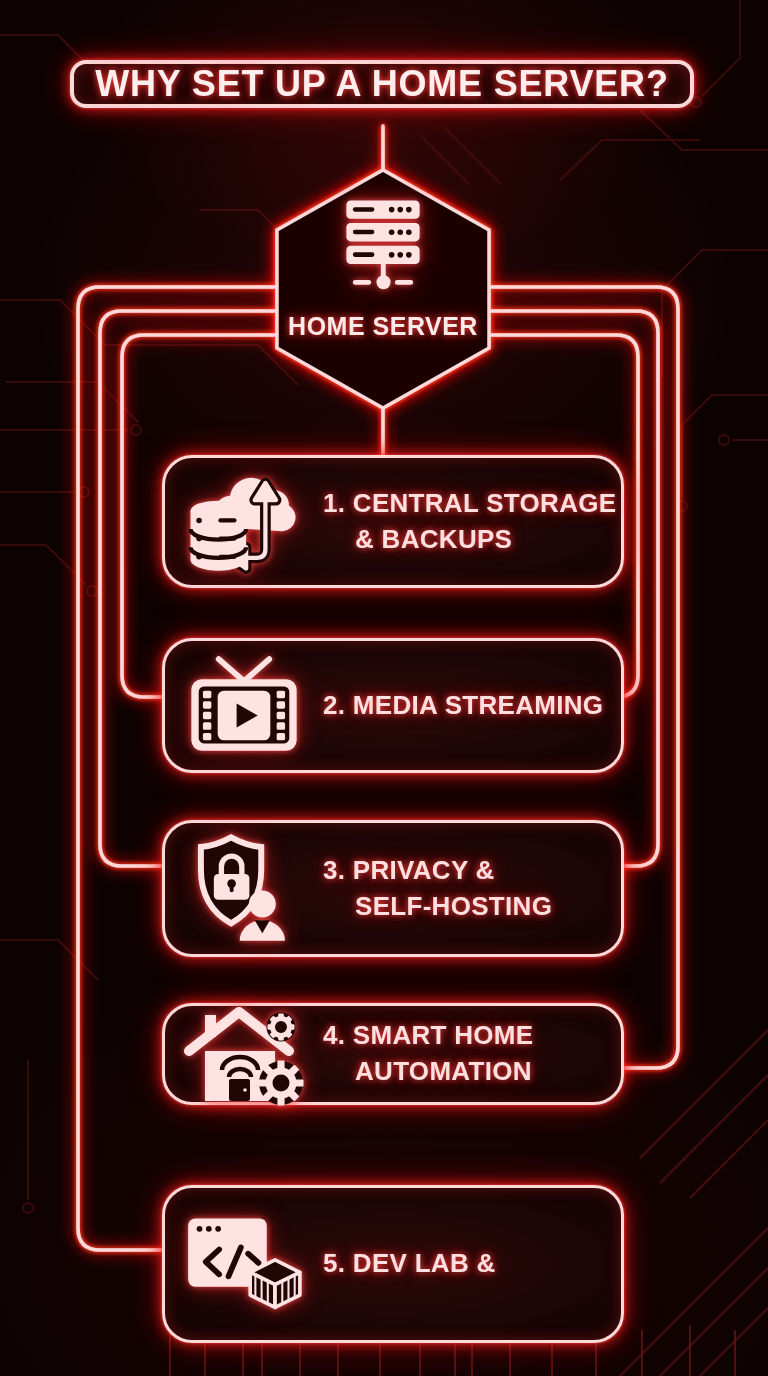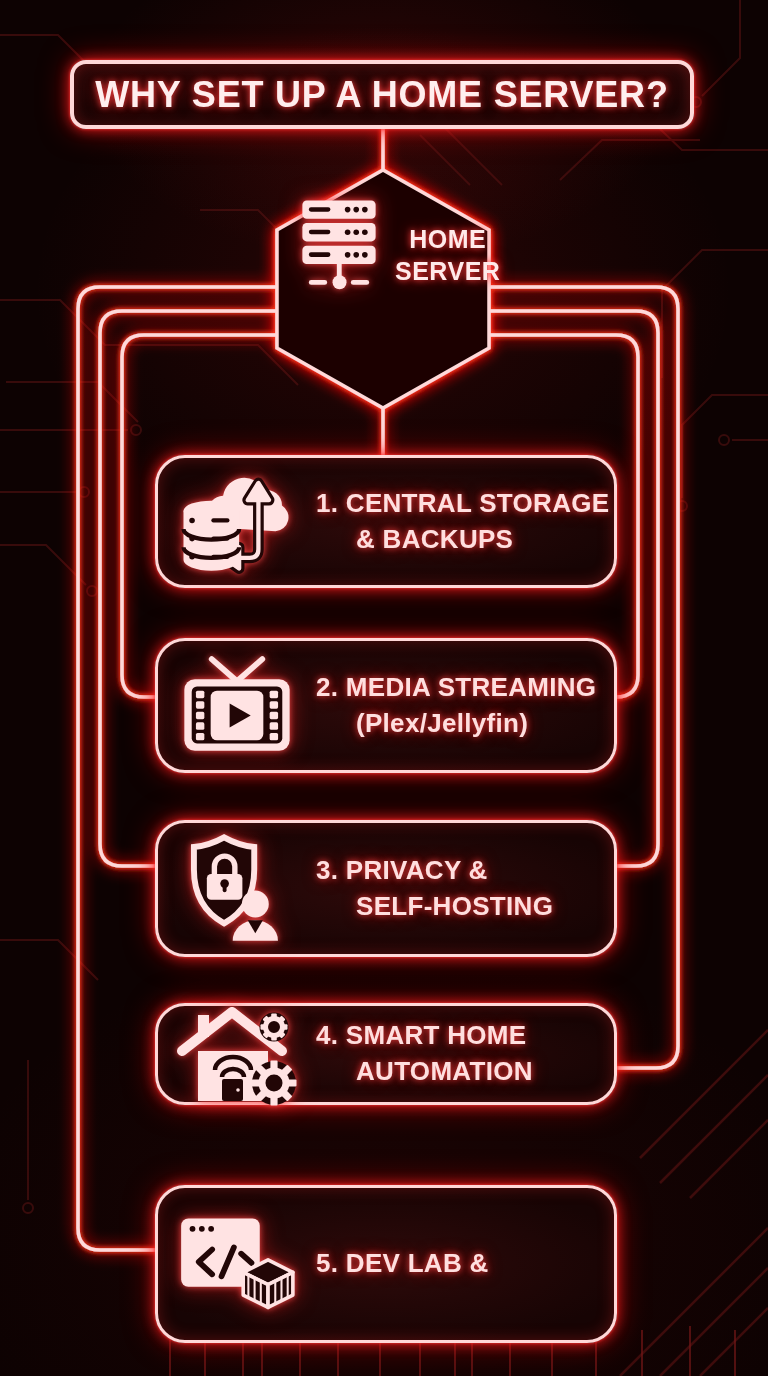--- a/index.html
+++ b/index.html
@@ -19,43 +19,43 @@
   svg.traces{z-index:0;}
   .panel{
     position:absolute;z-index:2;box-sizing:border-box;
     border:3px solid #ffd8d8;border-radius:30px;
     background:radial-gradient(ellipse at 50% 50%, #2e0a0a 0%, #170404 78%);
     box-shadow:0 0 3px #ff3b3b,0 0 13px rgba(255,30,30,.85),0 0 30px rgba(255,10,10,.5),
                inset 0 0 16px rgba(255,45,45,.28);
     display:flex;align-items:center;
   }
   .title-panel{
-    left:70px;top:60px;width:624px;height:69px;
+    left:70px;top:60px;width:624px;height:48px;
     border-width:4px;border-radius:16px;justify-content:center;
     background:linear-gradient(180deg,#240707,#150404);
   }
   .title-panel .t{
     font-size:36px;font-weight:800;letter-spacing:.8px;color:#ffeeee;
     text-shadow:0 0 6px rgba(255,70,70,.95),0 0 16px rgba(255,10,10,.6);
     white-space:nowrap;
   }
-  .card{left:155px;width:462px;}
+  .card{left:162px;width:462px;}
   .card-icon{width:158px;display:flex;align-items:center;justify-content:center;flex:0 0 158px;}
   .card-icon svg, .hub-badge svg{
     filter:drop-shadow(0 0 3px rgba(255,80,80,.85)) drop-shadow(0 0 10px rgba(255,25,25,.5));
   }
   .card-text{
     display:flex;flex-direction:column;justify-content:center;
     font-size:26px;font-weight:800;line-height:1.38;letter-spacing:.3px;color:#ffdfdf;
     text-shadow:0 0 6px rgba(255,70,70,.9),0 0 15px rgba(255,10,10,.55);
   }
-  .card-text .l2{margin-left:40px;}
+  .card-text .l2{margin-left:32px;}
   .hub-badge{
     position:absolute;left:283px;top:200px;width:200px;z-index:2;
-    display:flex;flex-direction:row;align-items:center;text-align:center;
+    display:flex;flex-direction:column;align-items:center;text-align:center;
   }
   .hub-label{
     margin-top:6px;font-size:25px;font-weight:800;line-height:1.28;letter-spacing:.5px;
     color:#ffeaea;text-shadow:0 0 6px rgba(255,70,70,.95),0 0 15px rgba(255,10,10,.6);
   }
 </style>
 </head>
 <body>
 
 <div class="stage">
@@ -234,21 +234,20 @@
           <rect x="87" y="53" width="8" height="7" rx="1.5"></rect>
             <rect x="87" y="63" width="8" height="7" rx="1.5"></rect>
           <rect x="87" y="73" width="8" height="7" rx="1.5"></rect>
           <rect x="31" y="33" width="50" height="47" rx="6"></rect>
         </g>
         <polygon points="49,45 49,68 69,56.5" fill="#220606"></polygon>
       </svg>
     </div>
     <div class="card-text">
       <span class="l1">2. MEDIA STREAMING</span>
-      <span class="l2">(Plex/Jellyfin)</span>
     </div>
   </section>
 
   <section class="panel card" style="top:820px;height:137px">
     <div class="card-icon">
       <svg width="112" height="112" viewBox="0 0 104 104">
         <path d="M40,4 C49,9 58,12 68,13 L68,34 C68,58 58,74 40,84 C22,74 12,58 12,34 L12,13 C22,12 31,9 40,4 Z" stroke="#ffe3e3" stroke-width="5.5" fill="#220606"></path>
         <path d="M31,38 v-7 a9.5,9.5 0 0 1 19,0 v7" stroke="#ffe3e3" stroke-width="5" fill="none"></path>
         <rect x="24" y="38" width="33" height="24" rx="4" fill="#ffe3e3"></rect>
         <circle cx="40.5" cy="47" r="4" fill="#220606"></circle>

